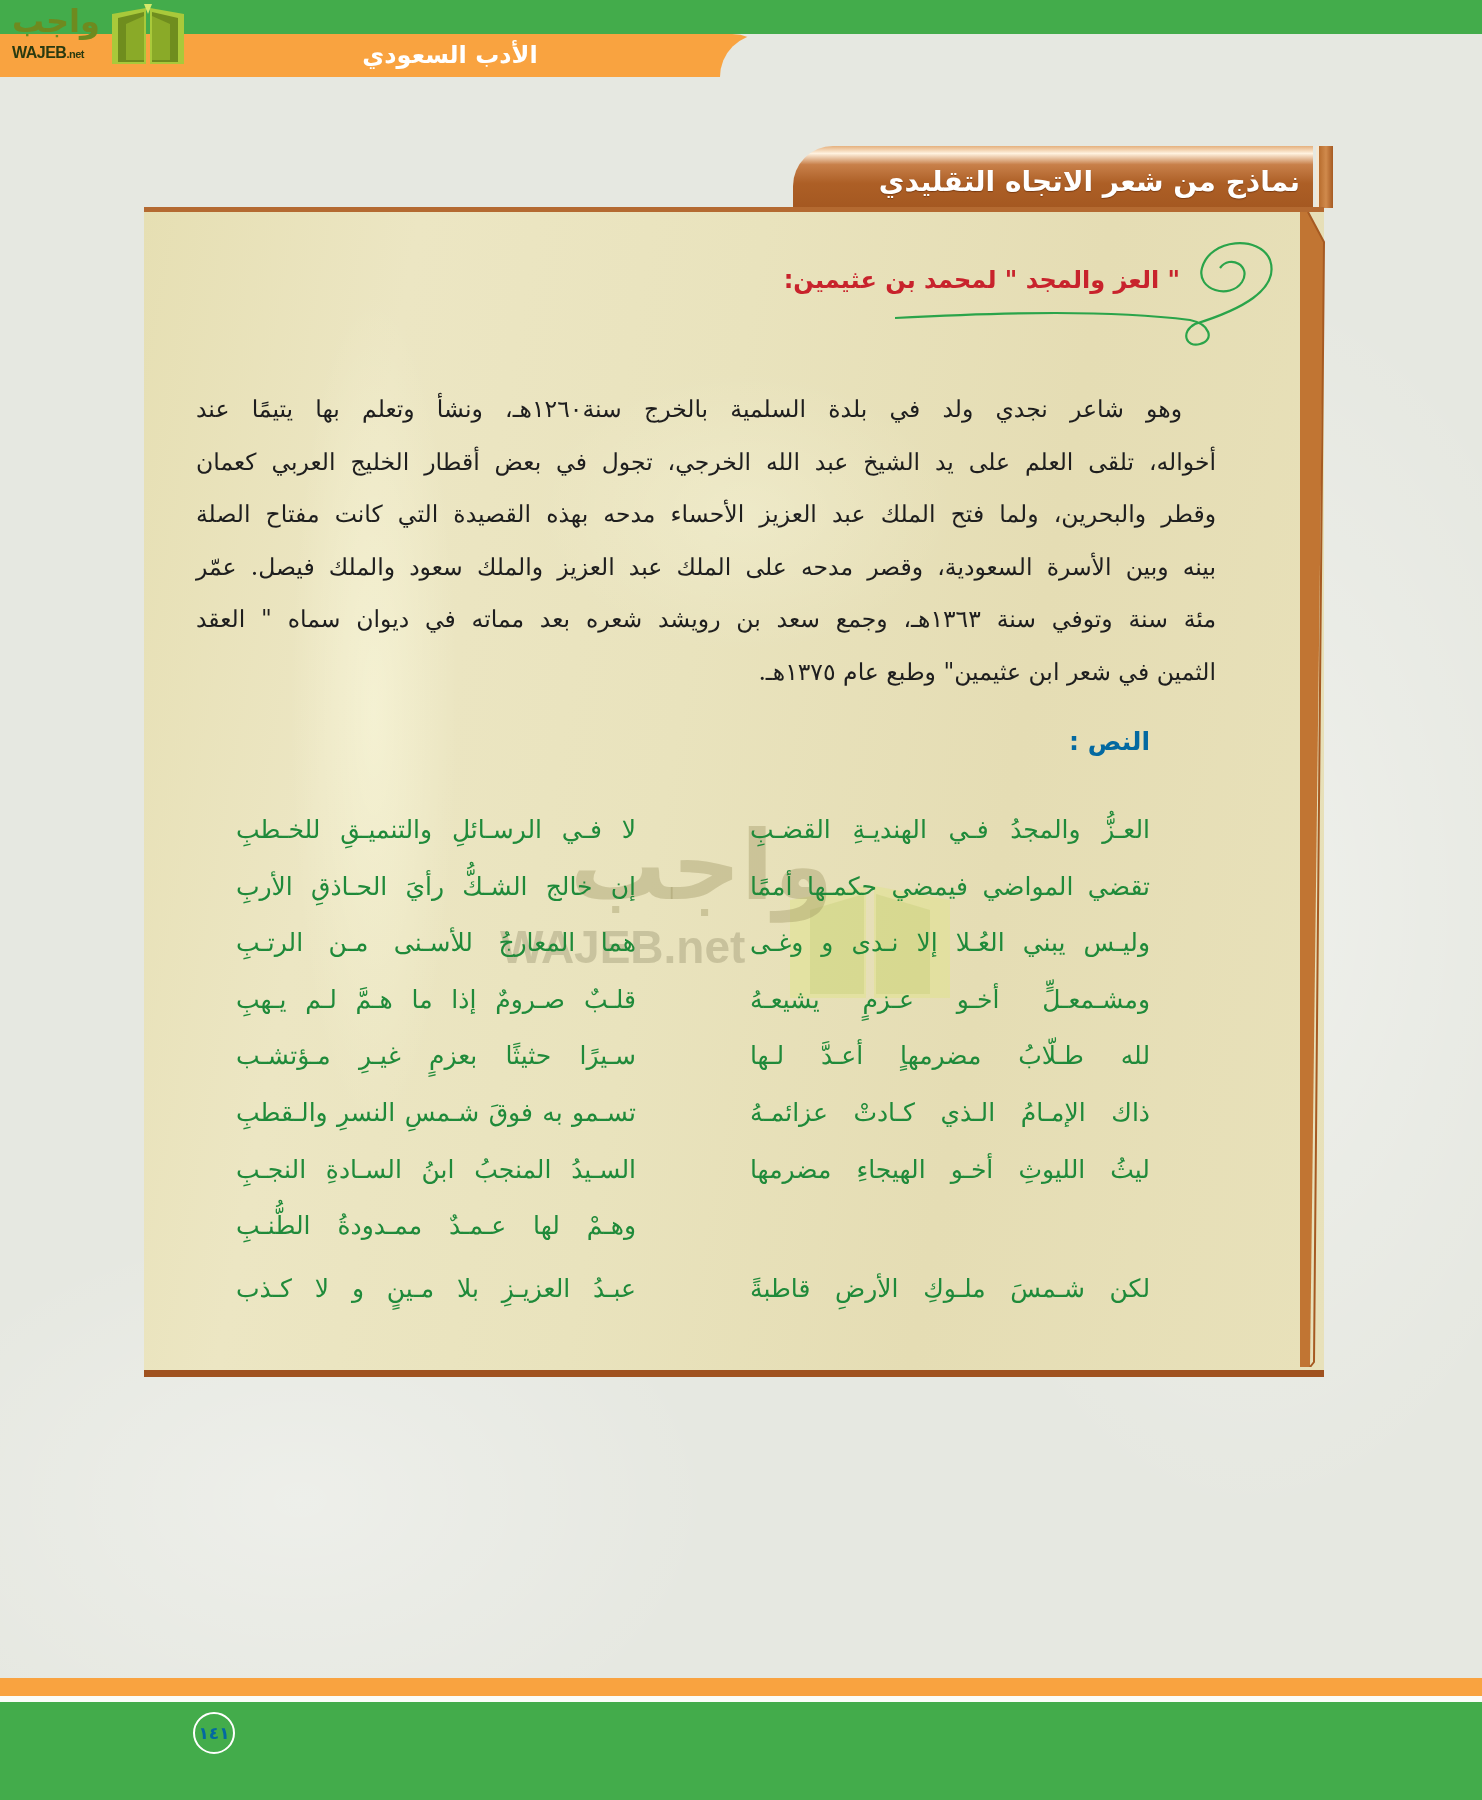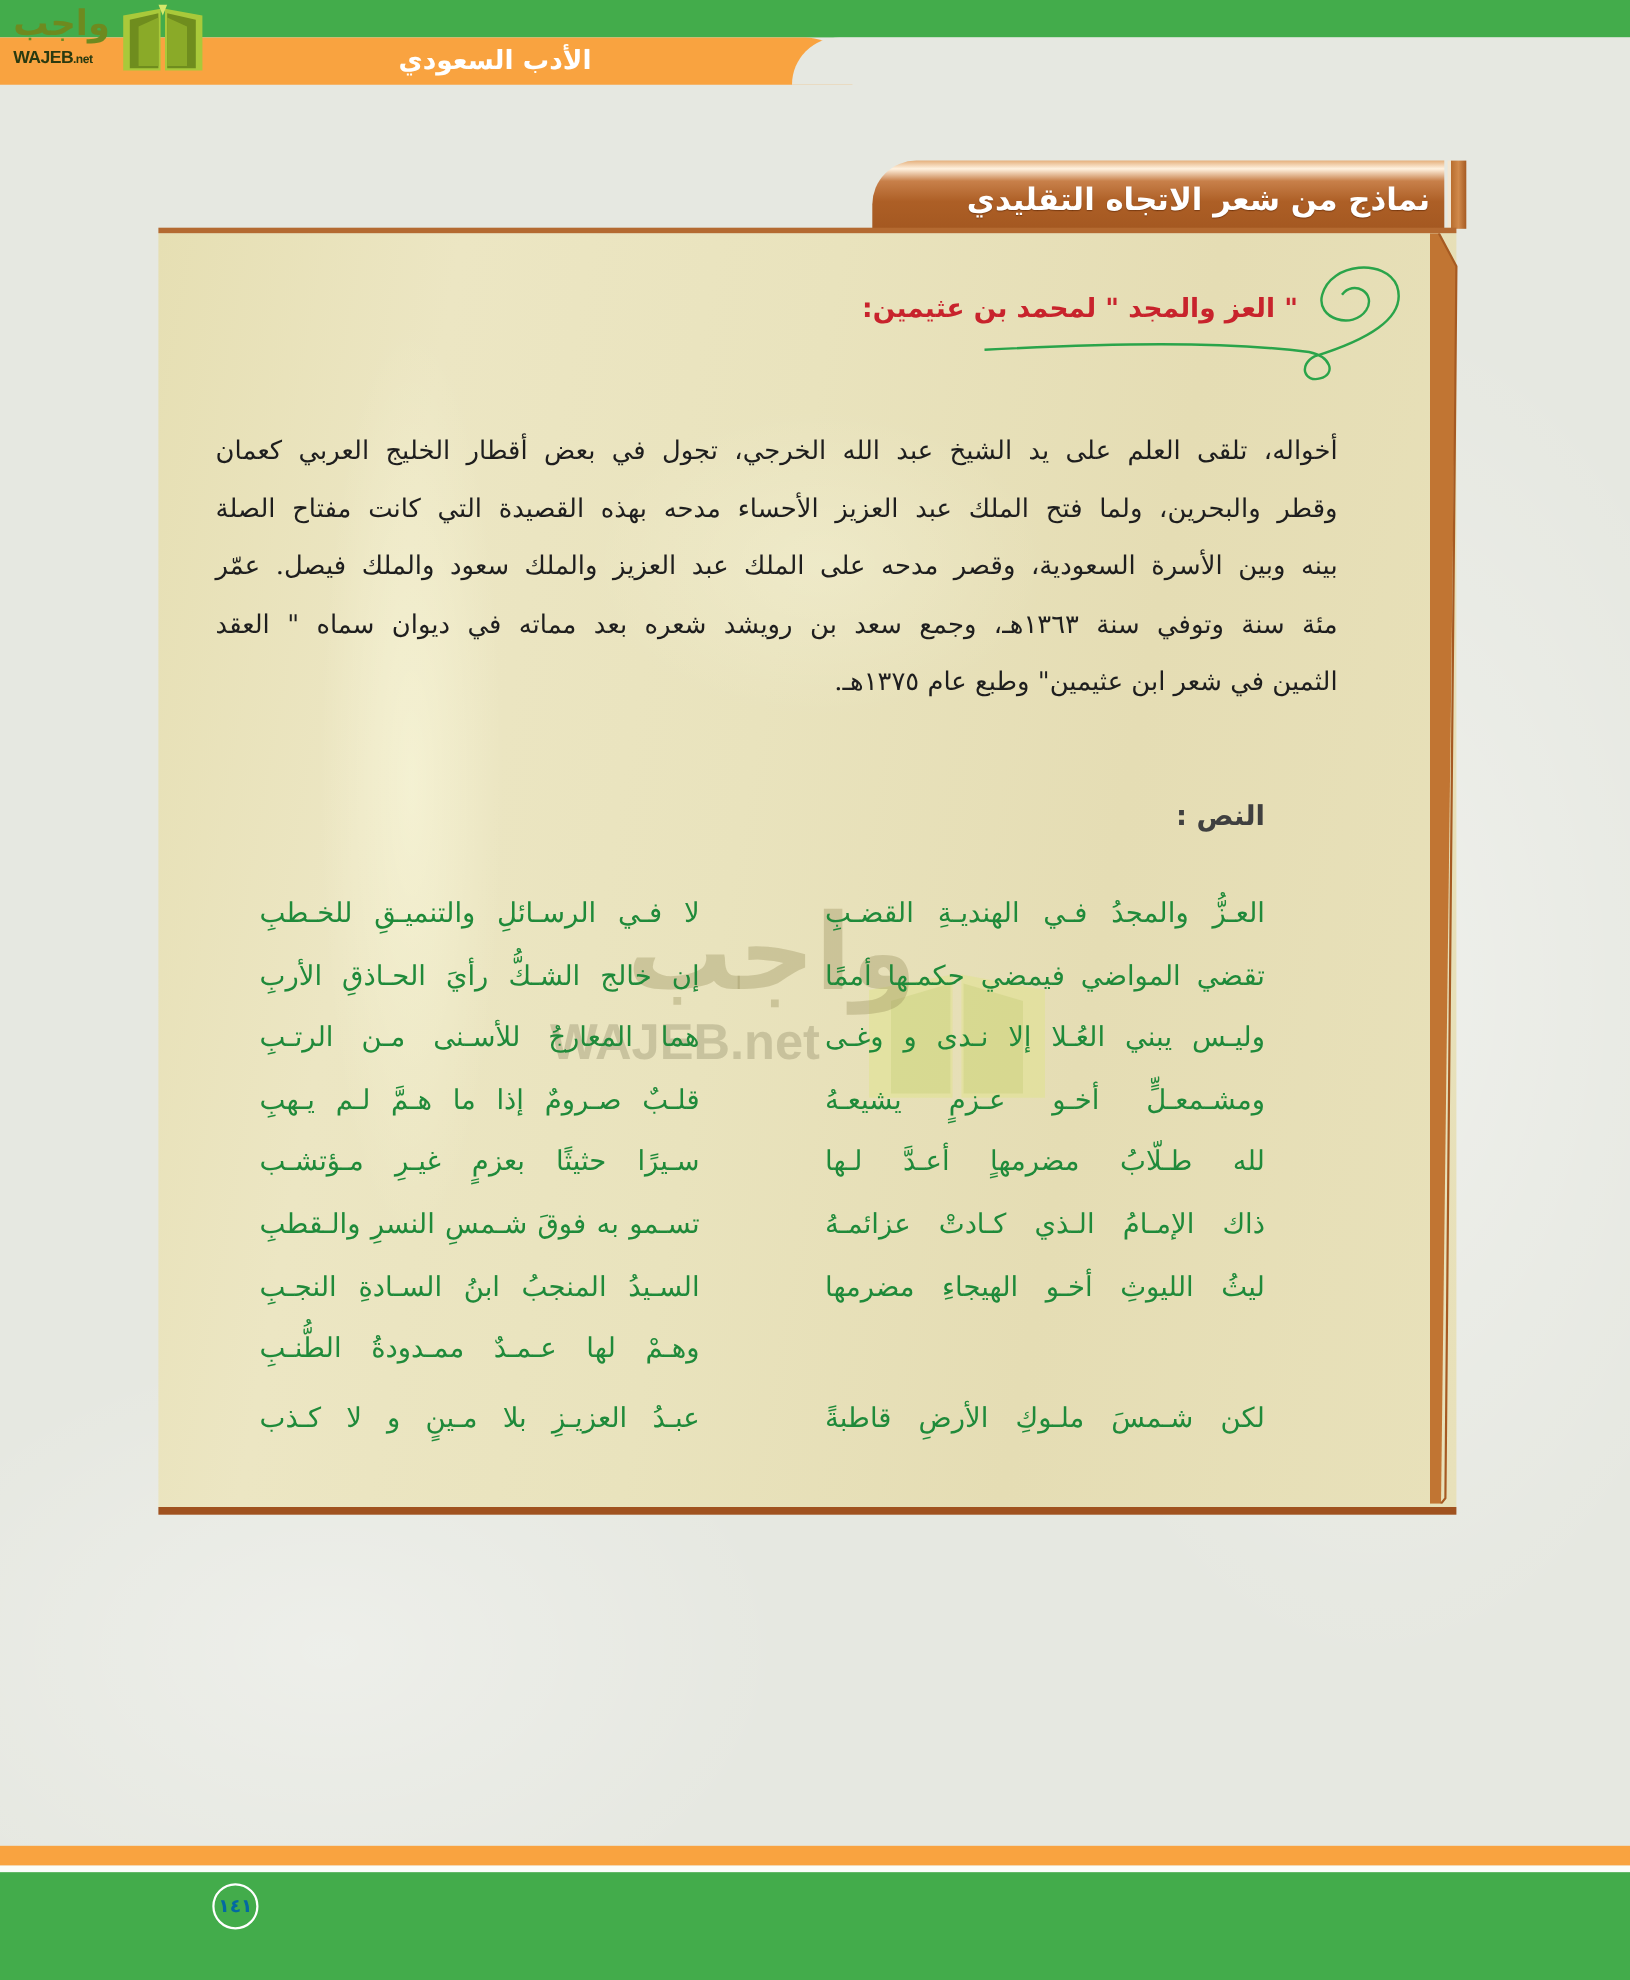--- a/index.html
+++ b/index.html
@@ -95,21 +95,21 @@
       position: absolute; left: 196px; top: 383px; width: 1020px;
       direction: rtl; text-align: justify; text-align-last: right;
       color: #1e1e1e; font-family: "DejaVu Serif", serif; font-size: 23.5px; line-height: 52.5px;
     }
     .bio-line { display: block; text-align: justify; text-align-last: justify; }
     .bio-line.first { padding-right: 34px; }
     .bio-line.last { text-align-last: right; }
 
     .text-label {
       position: absolute; left: 1000px; top: 720px; width: 150px; height: 44px;
-      direction: rtl; color: #404040;
+      direction: rtl; color: #0369a1;
       font-family: "DejaVu Sans", sans-serif; font-weight: bold; font-size: 25px; line-height: 44px;
     }
 
     
     .poem {
       position: absolute; left: 230px; top: 805px; width: 920px;
     }
     .verse {
       position: relative; height: 56.6px; direction: rtl;
     }
@@ -189,20 +189,21 @@
   <path d="M8 0 L24 30 L10 1155 L0 1155 L0 0 Z" fill="#c17533"></path>
   <path d="M8 0 L24 30 L14 1150 L10 1155" fill="none" stroke="#a65a22" stroke-width="2"></path>
 </svg>
 
 <svg class="swirl" width="390" height="110" viewBox="0 0 390 110">
   <path d="M5 78 C120 72, 220 70, 300 80 C320 84, 325 100, 310 104 C296 108, 290 92, 305 84 C350 70, 390 50, 380 20 C370 -5, 320 -2, 312 28 C306 50, 340 60, 352 42 C362 26, 340 14, 330 28" fill="none" stroke="#2aa44a" stroke-width="2.2"></path>
 </svg>
 <div class="poem-heading">" العز والمجد " لمحمد بن عثيمين:</div>
 
 <div class="bio">
+  <span class="bio-line first">وهو شاعر نجدي ولد في بلدة السلمية بالخرج سنة١٢٦٠هـ، ونشأ وتعلم بها يتيمًا عند</span>
   <span class="bio-line">أخواله، تلقى العلم على يد الشيخ عبد الله الخرجي، تجول في بعض أقطار الخليج العربي كعمان</span>
   <span class="bio-line">وقطر والبحرين، ولما فتح الملك عبد العزيز الأحساء مدحه بهذه القصيدة التي كانت مفتاح الصلة</span>
   <span class="bio-line">بينه وبين الأسرة السعودية، وقصر مدحه على الملك عبد العزيز والملك سعود والملك فيصل. عمّر</span>
   <span class="bio-line">مئة سنة وتوفي سنة ١٣٦٣هـ، وجمع سعد بن رويشد شعره بعد مماته في ديوان سماه " العقد</span>
   <span class="bio-line last">الثمين في شعر ابن عثيمين" وطبع عام ١٣٧٥هـ.</span>
 </div>
 
 <div class="text-label">النص :</div>
 
 <div class="watermark">

